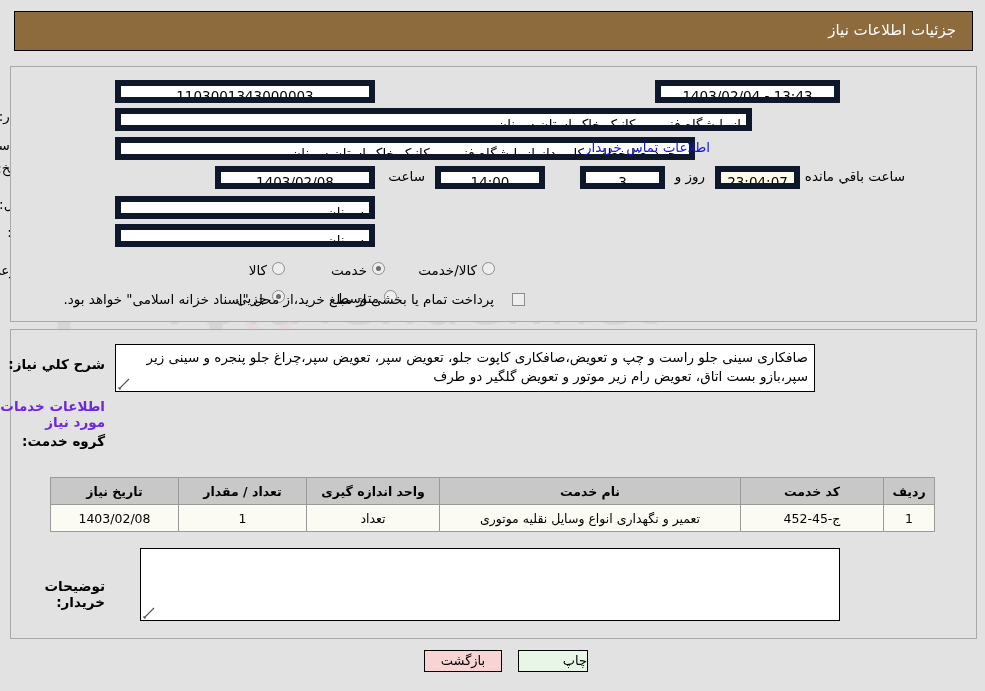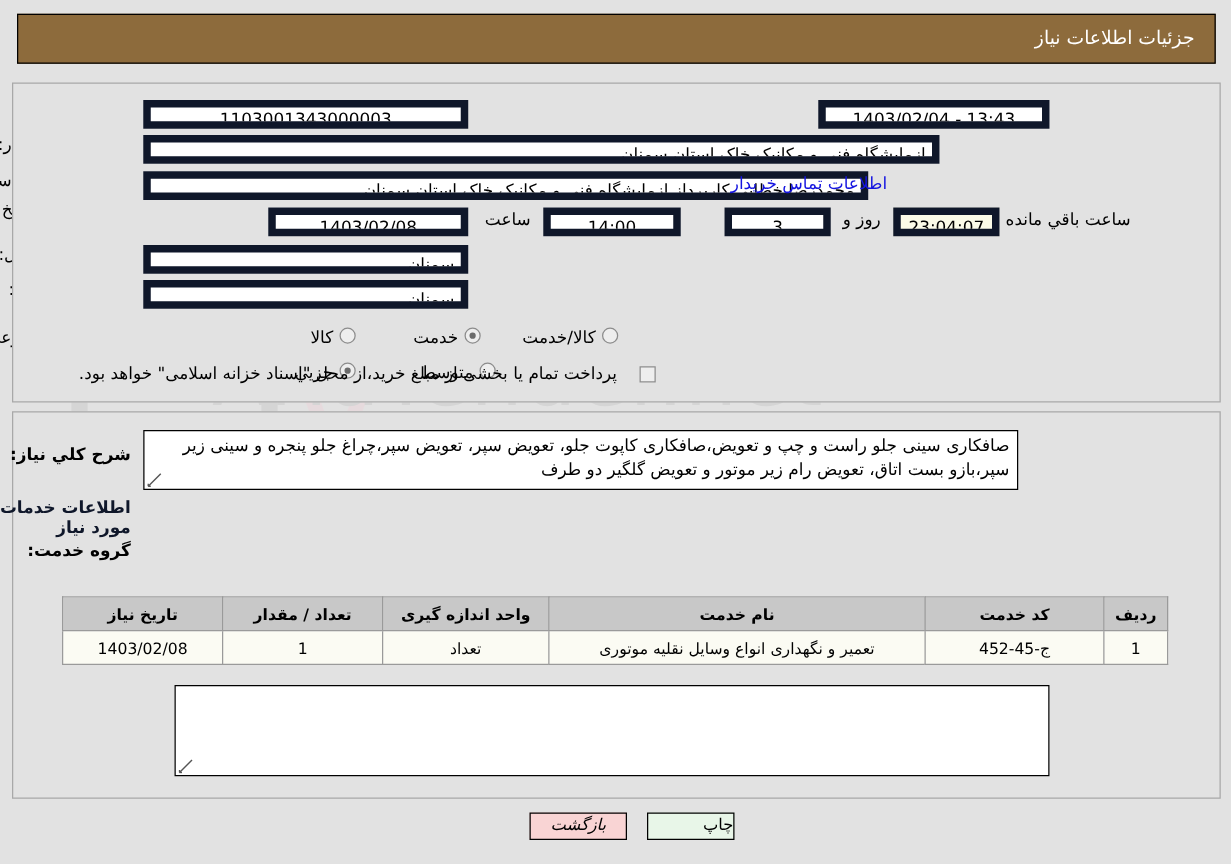--- a/index.html
+++ b/index.html
@@ -153,21 +153,21 @@
     left: 2px; bottom: 1px;
     width: 12px; height: 12px;
     pointer-events: none;
   }
 
   
   .sec-head {
     position: absolute;
     font-size: 13.5px;
     font-weight: bold;
-    color: #0f172a;
+    color: #6d28d9;
   }
 
   
   table.grid {
     position: absolute;
     border-collapse: collapse;
     font-size: 12.5px;
     background: #ffffff;
   }
   table.grid th {
@@ -333,24 +333,25 @@
         <td>1</td>
         <td>ج-45-452</td>
         <td>تعمیر و نگهداری انواع وسایل نقلیه موتوری</td>
         <td>تعداد</td>
         <td>1</td>
         <td>1403/02/08</td>
       </tr>
     </tbody>
   </table>
 
+  <div class="lbl-bold" style="position:absolute; right:880px; top:578px; z-index:3;">توضیحات خریدار:</div>
   <div class="ta" style="right:145px; top:548px; width:700px; height:73px; z-index:3;">
     <span></span>
     <svg class="grip" viewBox="0 0 12 12">
       <path d="M1 11 L11 1" stroke="#555" stroke-width="1.1" fill="none"></path>
       <path d="M1 11 L3 11 M1 11 L1 9" stroke="#555" stroke-width="1.1" fill="none"></path>
     </svg>
   </div>
 
   <div class="btn btn-print" style="left:518px; top:650px; width:70px;">چاپ</div>
-  <div class="btn btn-back" style="left:424px; top:650px; width:78px;font-style:italic;">بازگشت</div>
+  <div class="btn btn-back" style="left:424px; top:650px; width:78px;">بازگشت</div>
 
 </div>
 
 </body></html>

